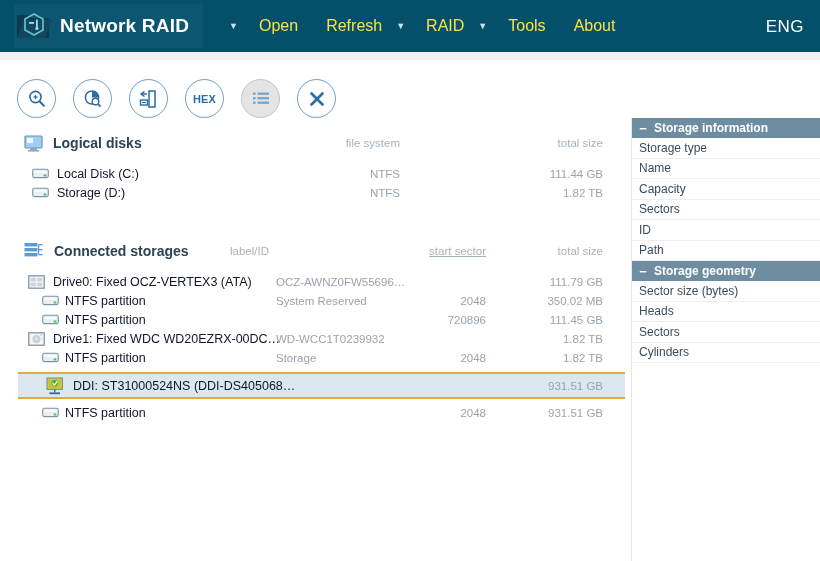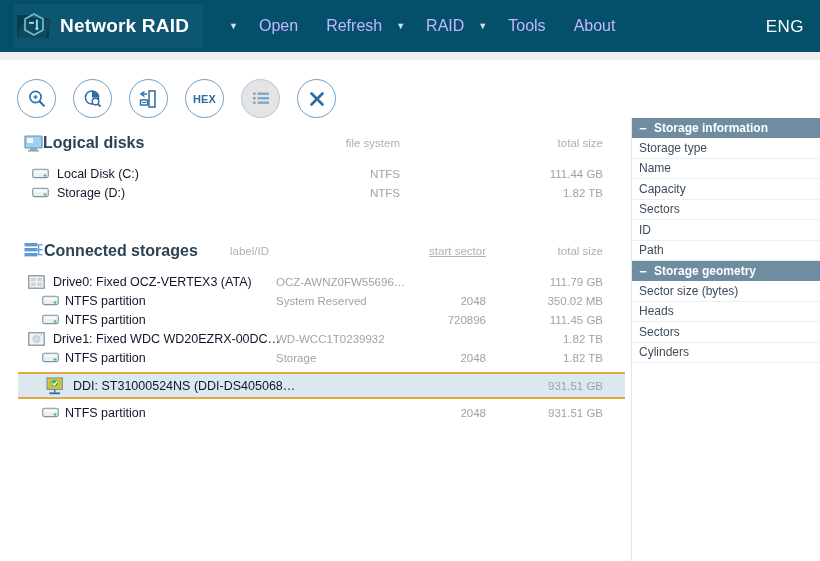--- a/index.html
+++ b/index.html
@@ -35,21 +35,21 @@
     letter-spacing:.2px;margin-left:6px;white-space:nowrap;
   }
   .menu{
     display:flex;align-items:center;margin-left:26px;height:52px;
   }
   .menu-group{display:flex;align-items:center;height:52px;}
   .caret{
     color:#cfe2ea;font-size:9px;margin-right:7px;line-height:1;
   }
   .menu-item{
-    color:#c4b5fd;font-size:16px;padding:0 14px;white-space:nowrap;
+    color:#fde047;font-size:16px;padding:0 14px;white-space:nowrap;
     cursor:default;
   }
   .lang{
     position:absolute;right:16px;top:17px;
     color:#ffffff;font-size:17px;letter-spacing:.5px;
   }
 
   
   .toolbar-strip{
     position:absolute;left:0;top:52px;width:820px;height:8px;
@@ -78,21 +78,21 @@
     position:absolute;left:0;top:118px;width:631px;height:443px;
     background:#ffffff;
     border-right:1px solid #e3e6e8;
     overflow:hidden;
   }
   .grp{margin-top:10px;}
   .grp-head{
     display:flex;align-items:center;height:26px;padding-left:24px;
   }
   .grp-title{
-    font-size:16px;font-weight:bold;color:#2c4354;
+    font-size:14px;font-weight:bold;color:#2c4354;margin-left:10px;
   }
   .col-fs,.col-start,.col-size{
     position:absolute;font-size:11.5px;color:#a8b2ba;text-align:right;
   }
   .row{
     position:relative;height:19px;display:flex;align-items:center;
   }
   .row .ico{flex:0 0 auto;display:flex;align-items:center;justify-content:center;}
   .row .label{
     font-size:12.5px;color:#0f172a;white-space:nowrap;

